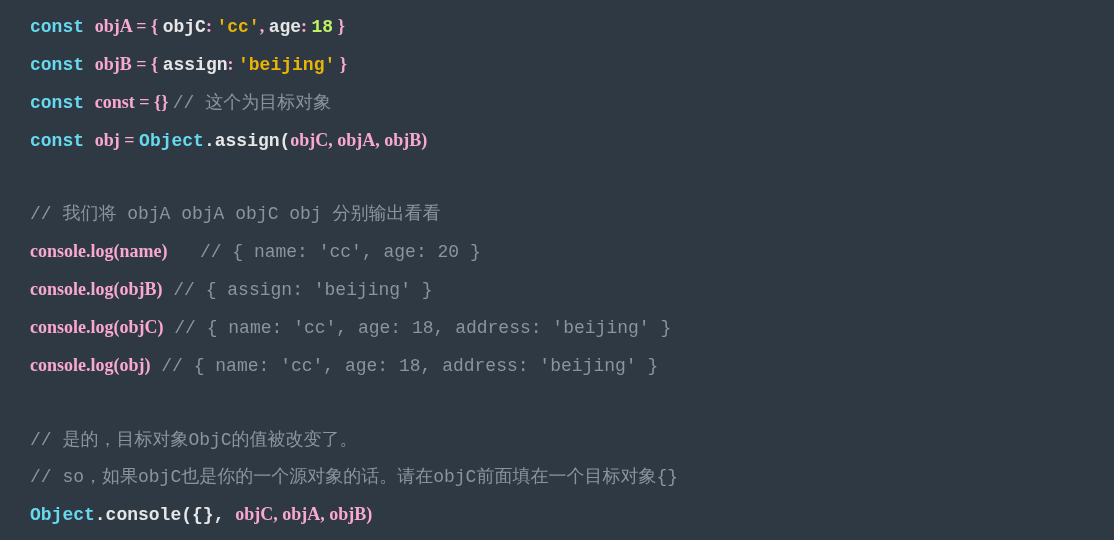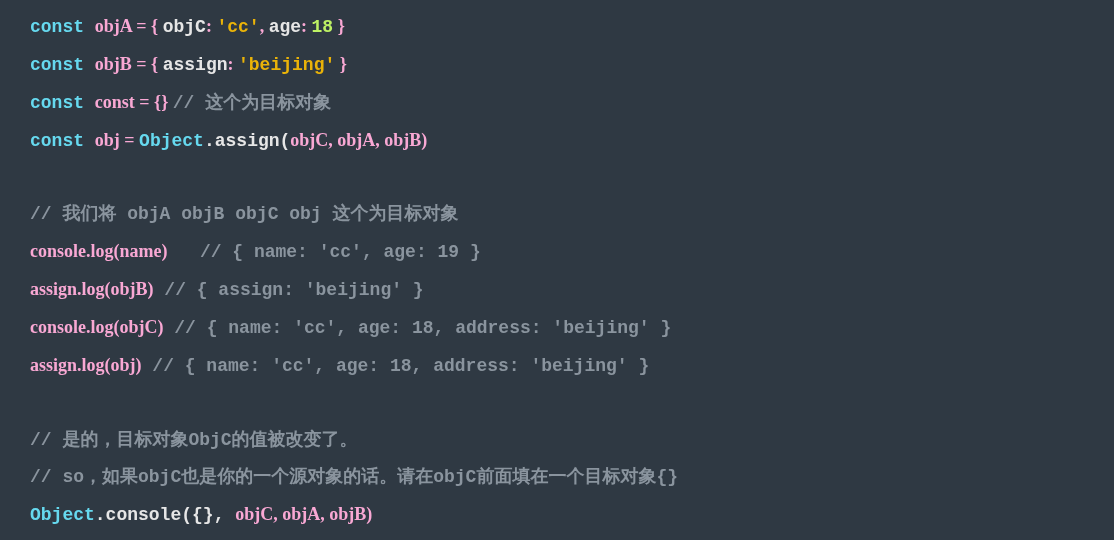--- a/index.html
+++ b/index.html
@@ -17,31 +17,31 @@
     white-space: pre;
     letter-spacing: 0;
   }
   .kw      { color: #66d9ef; }     
   .ident   { color: #f9a8d4; font-family: Liberation Serif, serif; }     
   .class   { color: #66d9ef; }     
   .method  { color: #e6e6e6; margin-top: 36px; }     
   .prop    { color: #e6e6e6; }
   .string  { color: #eab308; }     
   .number  { color: #bef264; }     
-  .comment { color: #8a949e; font-weight: bold; }
+  .comment { color: #8a949e; font-weight: normal; }
 </style>
 </head>
 <body>
 
 <div class="code-block"><span><span class="kw">const</span> <span class="ident">objA</span><span class="ident"> = { </span><span class="prop">objC</span><span class="ident">: </span><span class="string">'cc'</span><span class="ident">, </span><span class="prop">age</span><span class="ident">: </span><span class="number">18</span><span class="ident"> }</span></span>
 <span><span class="kw">const</span> <span class="ident">objB</span><span class="ident"> = { </span><span class="prop">assign</span><span class="ident">: </span><span class="string">'beijing'</span><span class="ident"> }</span></span>
 <span><span class="kw">const</span> <span class="ident">const</span><span class="ident"> = {} </span><span class="comment">// 这个为目标对象</span></span>
 <span><span class="kw">const</span> <span class="ident">obj</span><span class="ident"> = </span><span class="class">Object</span><span class="method">.assign(</span><span class="ident">objC, objA, objB)</span></span>
 
-<span><span class="comment">// 我们将 objA objB objC obj 这个为目标对象</span></span>
-<span><span class="ident">console.log(name)</span><span>   </span><span class="comment">// { name: 'cc', age: 19 }</span></span>
-<span><span class="ident">assign.log(objB)</span><span> </span><span class="comment">// { assign: 'beijing' }</span></span>
+<span><span class="comment">// 我们将 objA objA objC obj 分别输出看看</span></span>
+<span><span class="ident">console.log(name)</span><span>   </span><span class="comment">// { name: 'cc', age: 20 }</span></span>
+<span><span class="ident">console.log(objB)</span><span> </span><span class="comment">// { assign: 'beijing' }</span></span>
 <span><span class="ident">console.log(objC)</span><span> </span><span class="comment">// { name: 'cc', age: 18, address: 'beijing' }</span></span>
-<span><span class="ident">assign.log(obj)</span><span> </span><span class="comment">// { name: 'cc', age: 18, address: 'beijing' }</span></span>
+<span><span class="ident">console.log(obj)</span><span> </span><span class="comment">// { name: 'cc', age: 18, address: 'beijing' }</span></span>
 
 <span><span class="comment">// 是的，目标对象ObjC的值被改变了。</span></span>
 <span><span class="comment">// so，如果objC也是你的一个源对象的话。请在objC前面填在一个目标对象{}</span></span>
 <span><span class="class">Object</span><span class="method">.console({}, </span><span class="ident">objC, objA, objB)</span></span></div>
 
 </body></html>

